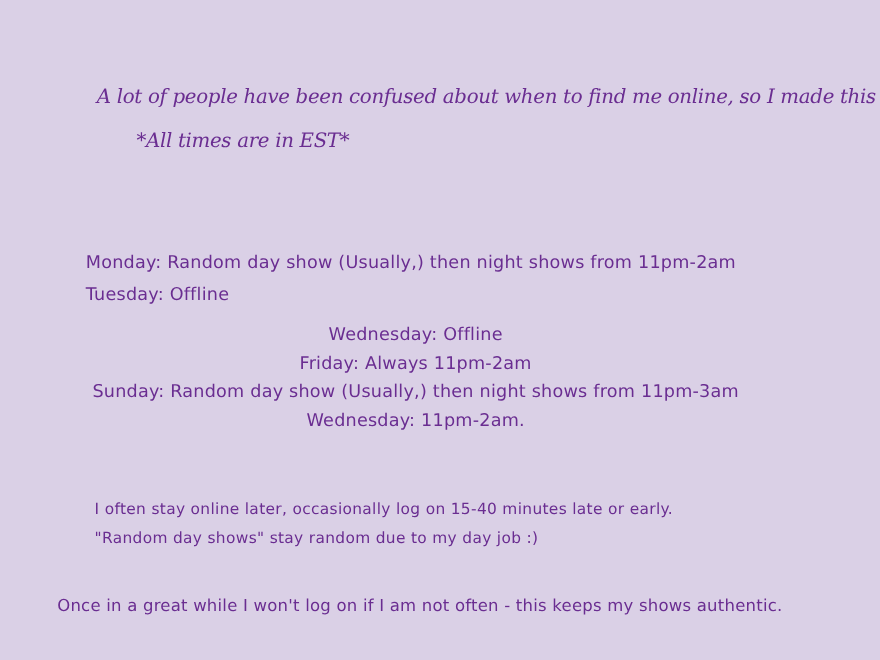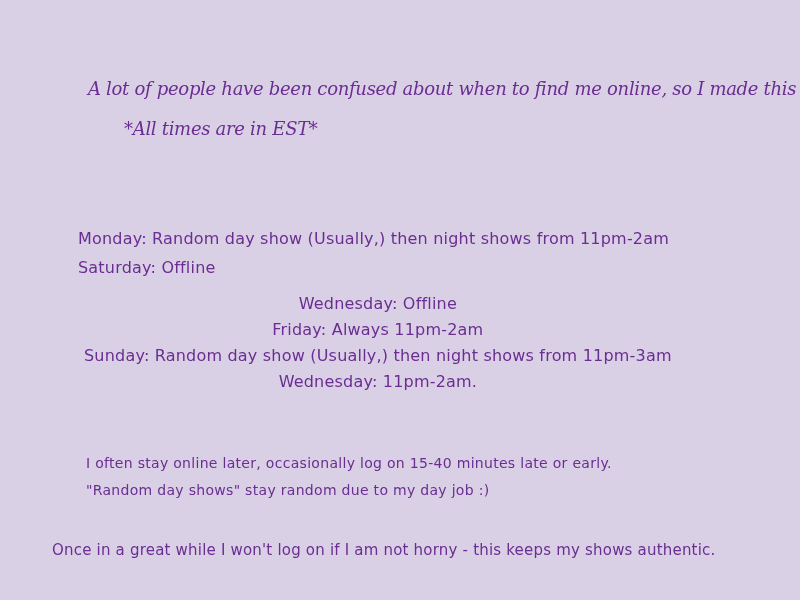--- a/index.html
+++ b/index.html
@@ -77,27 +77,27 @@
 
 <div class="canvas">
 
   <div class="intro">
     <div class="intro-line">A lot of people have been confused about when to find me online, so I made this</div>
     <div class="intro-line intro-note">*All times are in EST*</div>
   </div>
 
   <div class="schedule">
     <div class="schedule-line">Monday: Random day show (Usually,) then night shows from 11pm-2am</div>
-    <div class="schedule-line">Saturday: Offline</div>
+    <div class="schedule-line">Tuesday: Offline</div>
     <div class="schedule-line">Wednesday: Offline</div>
     <div class="schedule-line">Friday: Always 11pm-2am</div>
     <div class="schedule-line">Sunday: Random day show (Usually,) then night shows from 11pm-3am</div>
     <div class="schedule-line">Wednesday: 11pm-2am.</div>
   </div>
 
   <div class="notes">
     <div class="notes-line">I often stay online later, occasionally log on 15-40 minutes late or early.</div>
     <div class="notes-line">"Random day shows" stay random due to my day job :)</div>
   </div>
 
-  <div class="footer">Once in a great while I won't log on if I am not horny - this keeps my shows authentic.</div>
+  <div class="footer">Once in a great while I won't log on if I am not often - this keeps my shows authentic.</div>
 
 </div>
 
 </body></html>

